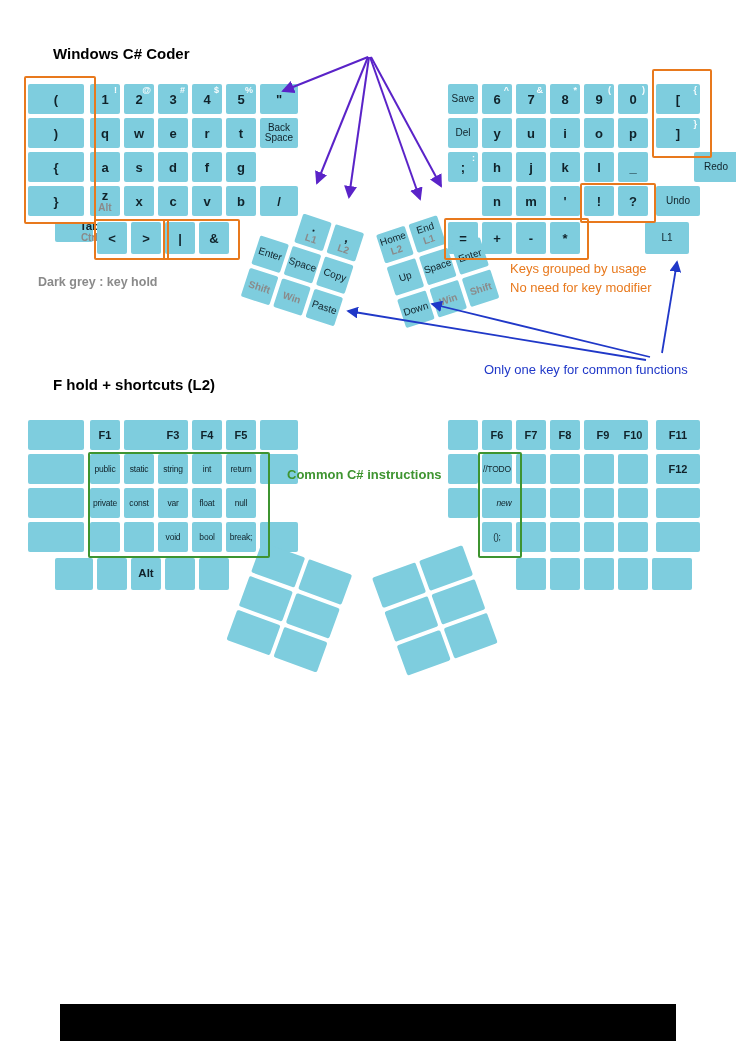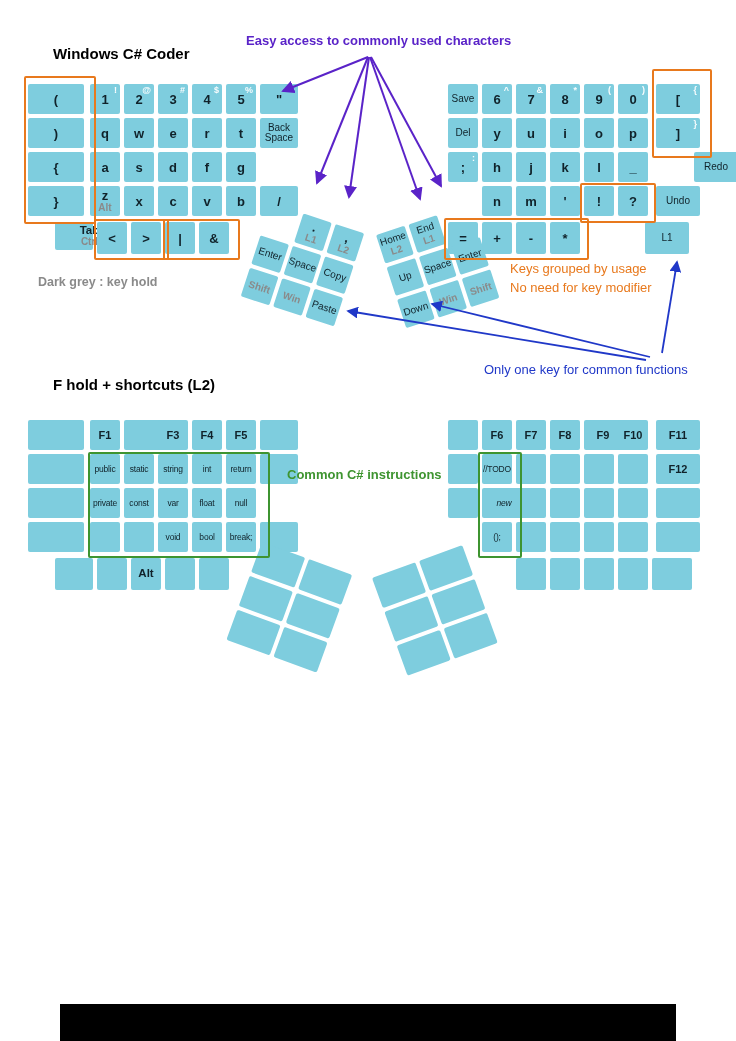--- a/index.html
+++ b/index.html
@@ -25,21 +25,20 @@
   .thumb{position:absolute;transform-origin:0 0;z-index:1;}
   .hbox{position:absolute;border:2px solid;border-radius:2px;z-index:5;pointer-events:none;}
   #arrows{position:absolute;left:0;top:0;z-index:6;pointer-events:none;}
   #footer{position:absolute;left:60px;top:1004px;width:616px;height:37px;background:#000;z-index:2;}
 </style>
 </head>
 <body>
 
 <div id="stage">
   <div class="title" style="left:38px;top:45px">Windows C# Coder</div>
-  <div class="ann purple" style="left:246px;top:33px">Easy access to commonly used characters</div>
   <div class="ann greyb" style="left:38px;top:275px">Dark grey : key hold</div>
   <div class="ann orange-t" style="left:510px;top:261px">Keys grouped by usage</div>
   <div class="ann orange-t" style="left:510px;top:280px">No need for key modifier</div>
   <div class="ann blue-t" style="left:484px;top:362px">Only one key for common functions</div>
   <div class="title" style="left:38px;top:376px">F hold + shortcuts (L2)</div>
   <div class="ann green-t" style="left:287px;top:467px">Common C# instructions</div>
   <svg id="arrows" width="736" height="1041">
       <defs>
         <marker id="ap" viewBox="0 0 10 10" refX="8.5" refY="5" markerWidth="6.5" markerHeight="6.5" orient="auto">
           <path d="M0,0L10,5L0,10z" fill="#5A23C8"></path>
@@ -227,21 +226,21 @@
     </div>
     <div class="key" style="left: 584px; top: 186px; width: 30px; height: 30px;">
       <span class="tap">!</span>
     </div>
     <div class="key" style="left: 618px; top: 186px; width: 30px; height: 30px;">
       <span class="tap">?</span>
     </div>
     <div class="key" style="left: 656px; top: 186px; width: 44px; height: 30px;">
       <span class="tap small">Undo</span>
     </div>
-    <div class="key" style="left: 55px; top: 222px; width: 38px; height: 28px; padding-left: 31px;">
+    <div class="key" style="left: 55px; top: 222px; width: 38px; height: 20px; padding-left: 31px;">
       <span class="tap med">Tab</span>
       <span class="hold">Ctrl</span>
     </div>
     <div class="key" style="left: 97px; top: 222px; width: 30px; height: 32px;">
       <span class="tap">&lt;</span>
     </div>
     <div class="key" style="left: 131px; top: 222px; width: 30px; height: 32px;">
       <span class="tap">&gt;</span>
     </div>
     <div class="key" style="left: 165px; top: 222px; width: 30px; height: 32px;">

